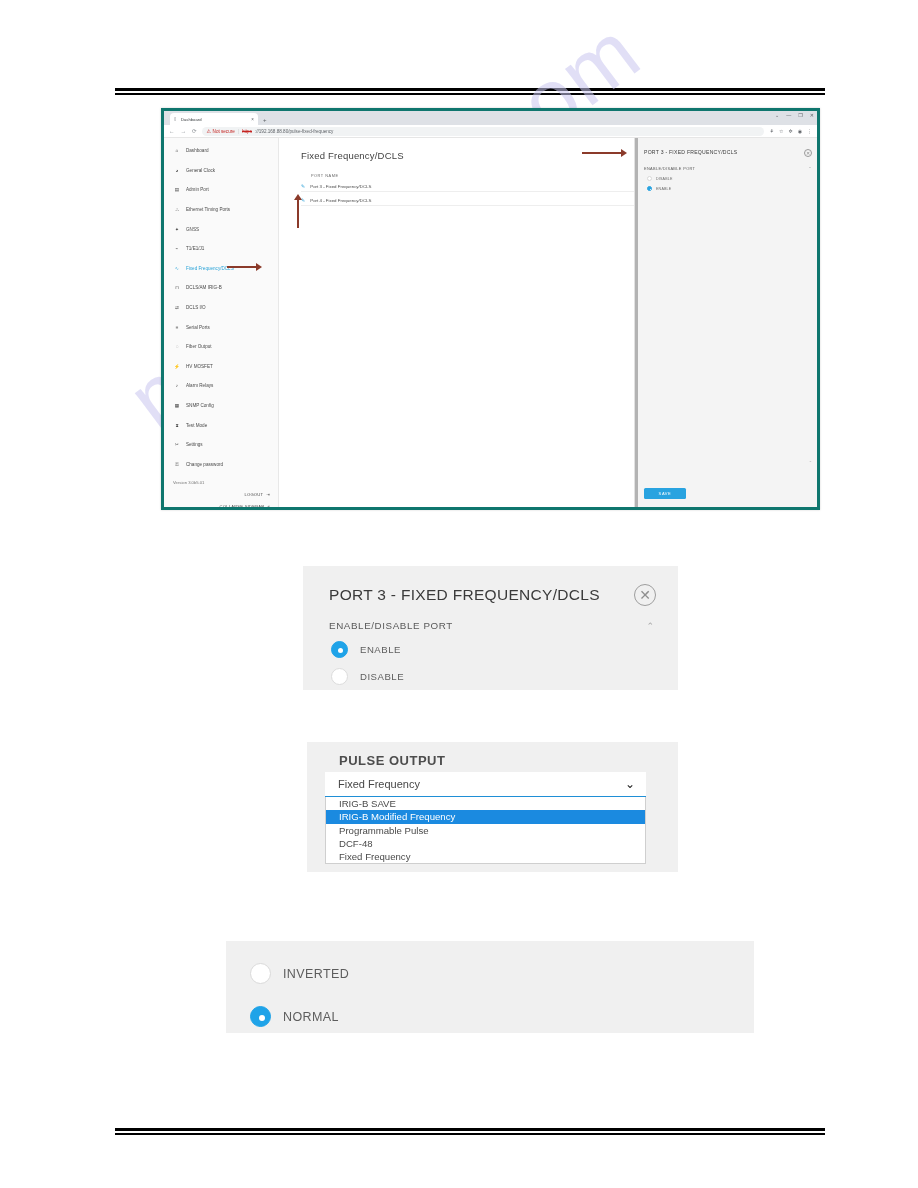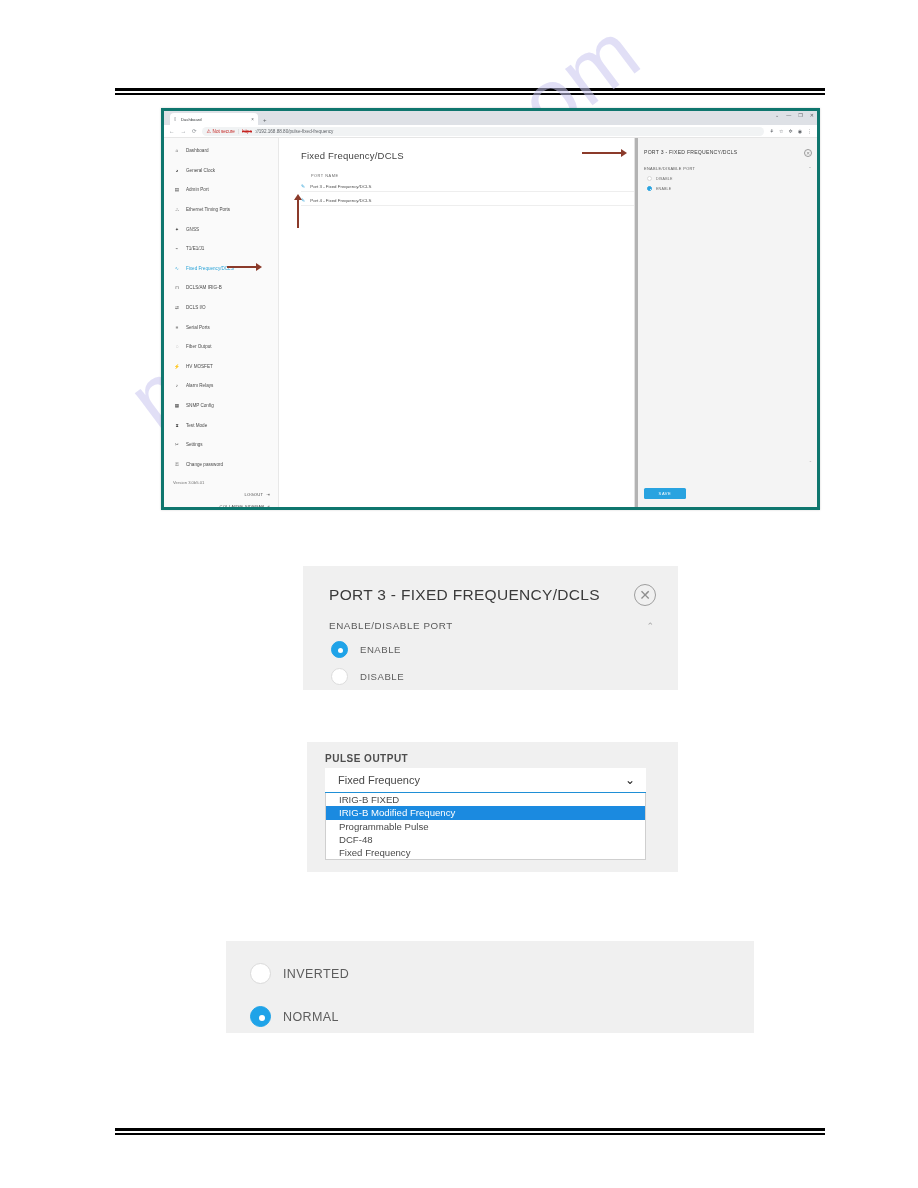--- a/index.html
+++ b/index.html
@@ -170,21 +170,21 @@
   .fig2 .f2-radio .dot { width:17px; height:17px; border-radius:50%; background:#fff; border:1px solid #dcdcdc; flex:none; position:relative; }
   .fig2 .f2-radio.on .dot { background:#1fa3e8; border-color:#1fa3e8; }
   .fig2 .f2-radio.on .dot::after { content:""; position:absolute; left:6px; top:6px; width:5px; height:5px; border-radius:50%; background:#fff; }
   .fig2 .f2-radio .rl { font-size:9.6px; color:#5e5e5e; letter-spacing:.5px; }
 
   
   .fig3 {
     position:absolute; left:307px; top:742px; width:371px; height:130px;
     background:#f0f0f0;
   }
-  .fig3 .f3-label { font-size:10px; color:#4d4d4d; letter-spacing:.5px; font-weight:bold; padding:11px 0 0 18px; }
+  .fig3 .f3-label { font-size:13px; color:#4d4d4d; letter-spacing:.5px; font-weight:bold; padding:11px 0 0 32px; }
   .fig3 .f3-select {
     margin:4px 0 0 18px; width:321px; height:25px; background:#fff;
     display:flex; align-items:center; justify-content:space-between;
     padding:0 11px 0 13px; border-bottom:1.6px solid #1f8fd6;
   }
   .fig3 .f3-selval { font-size:11px; color:#474747; }
   .fig3 .f3-chev { font-size:12px; color:#222; line-height:10px; }
   .fig3 .f3-list {
     margin-left:18px; width:321px; background:#fff;
     border:1px solid #cfcfcf; border-top:none;
@@ -409,21 +409,21 @@
     </div>
   </div>
 
   <div class="fig3">
     <div class="f3-label">PULSE OUTPUT</div>
     <div class="f3-select">
       <span class="f3-selval">Fixed Frequency</span>
       <span class="f3-chev">⌄</span>
     </div>
     <div class="f3-list">
-      <div class="f3-opt">IRIG-B FIXED</div>
+      <div class="f3-opt">IRIG-B SAVE</div>
       <div class="f3-opt sel">IRIG-B Modified Frequency</div>
       <div class="f3-opt">Programmable Pulse</div>
       <div class="f3-opt">DCF-48</div>
       <div class="f3-opt">Fixed Frequency</div>
     </div>
   </div>
 
   <div class="fig4">
     <div class="f4-radio">
       <span class="dot"></span>

